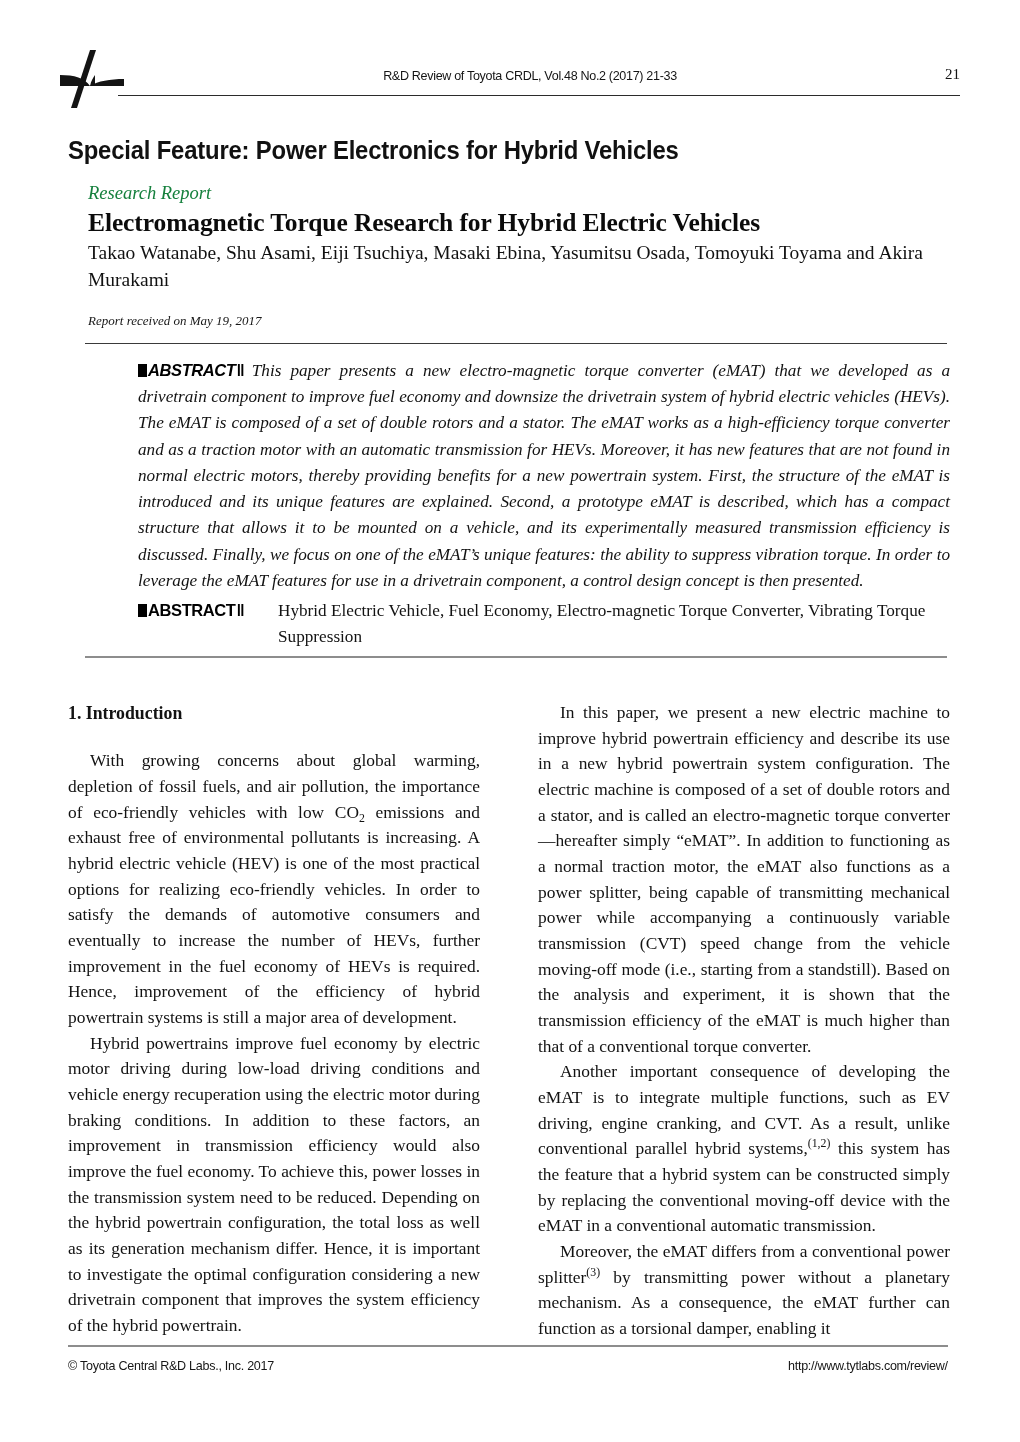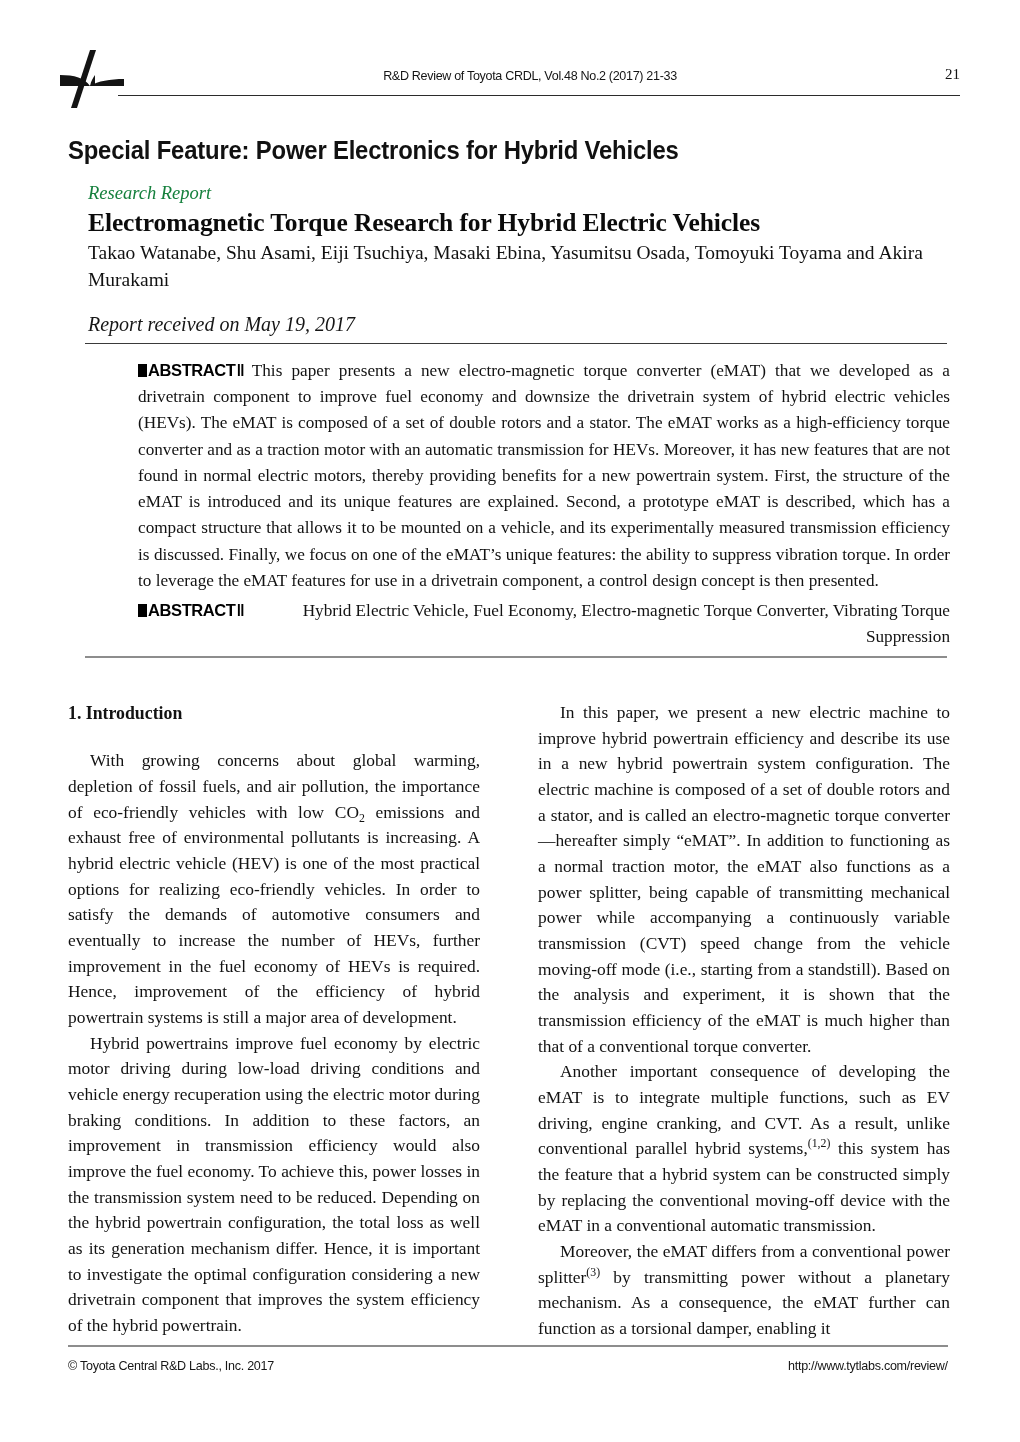--- a/index.html
+++ b/index.html
@@ -111,40 +111,41 @@
     width: 862px;
     font-size: 19.5px;
     line-height: 1.37;
     color: #111111;
   }
   .received {
     position: absolute;
     left: 88px;
     top: 313px;
     font-style: italic;
-    font-size: 20px;
+    font-size: 13px;
     color: #161616;
   }
 
   .rule-thin {
     position: absolute;
     left: 85px;
     width: 862px;
     height: 1px;
     background: #3a3a3a;
   }
   .rule-thin.above-abstract { top: 343px; }
   .rule-thin.below-keywords { top: 656px; background: #8d8d8d; height: 2px; }
 
   
   .absblock {
     position: absolute;
     left: 138px;
     top: 358px;
     width: 812px;
+    font-style: italic;
   }
   .tag-label {
     font-family: "Liberation Sans", "DejaVu Sans", sans-serif;
     font-weight: bold;
     font-size: 16.5px;
     letter-spacing: -0.4px;
     color: #000000;
     white-space: nowrap;
   }
   .tag-label .sq {
@@ -181,21 +182,20 @@
   }
   .kw-label {
     position: absolute;
     left: 0px;
     top: 0px;
     width: 140px;
   }
   .kw-text {
     margin-left: 140px;
     display: block;
-    text-align: right;
   }
 
   
   .col {
     position: absolute;
     top: 700px;
     width: 412px;
     font-size: 17.4px;
     line-height: 1.475;
     color: #121212;

